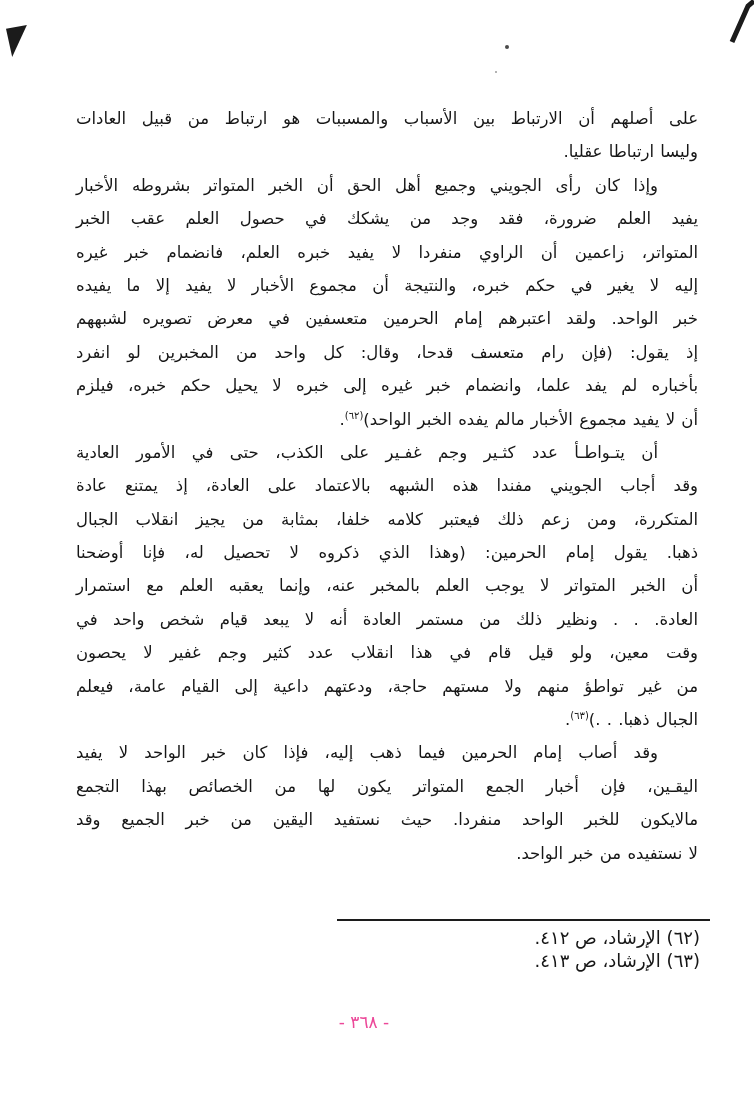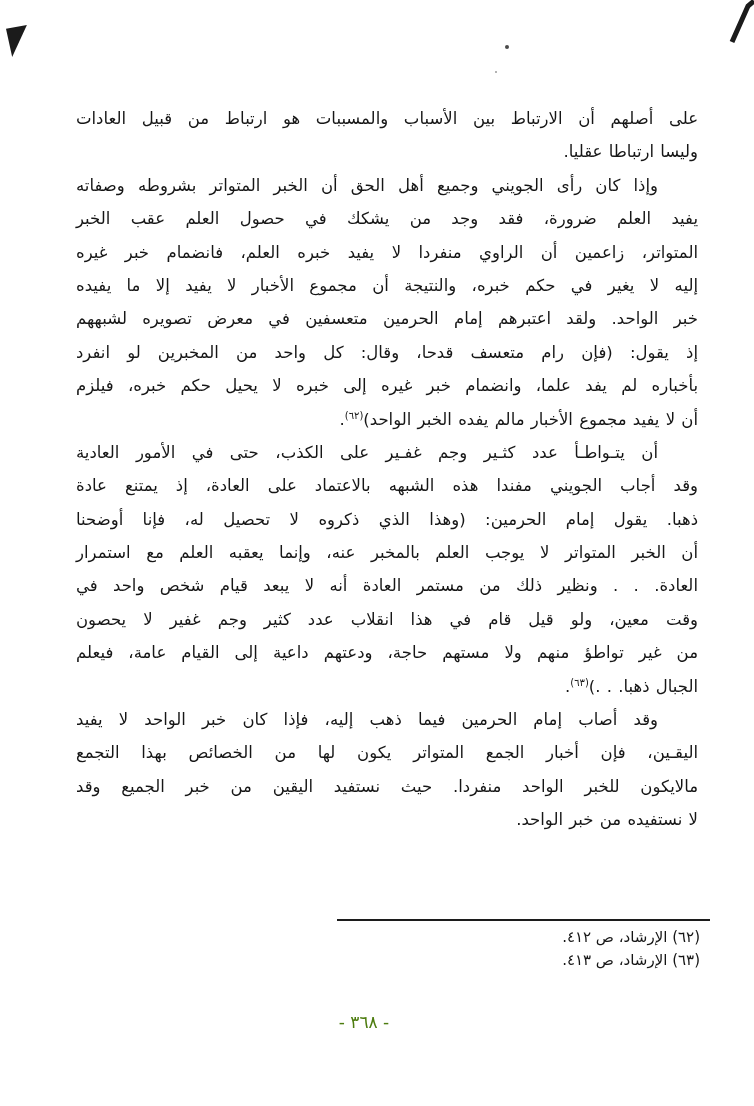--- a/index.html
+++ b/index.html
@@ -36,34 +36,34 @@
   
   .footnote-rule {
     position:absolute;
     top:919px; left:337px; width:373px; height:2px;
     background:#1c1c1c;
   }
   .footnotes {
     position:absolute;
     top:926px; right:54px; left:76px;
     direction:rtl;
-    font-size:15px;
+    font-size:18px;
     line-height:23px;
     text-align:right;
   }
 
   
   .page-number {
     position:absolute;
     top:1012px; left:0; right:26px;
     text-align:center;
     direction:rtl;
     font-size:17px;
     letter-spacing:2px;
-    color:#4d7c0f;
+    color:#ec4899;
   }
 
   
   .artifact { position:absolute; pointer-events:none; }
   .artifact-tl {
     top:25px; left:6px; width:22px; height:32px;
     background:#1b1b1b;
     clip-path:polygon(0% 12%, 95% 0%, 28% 100%);
   }
   .artifact-tr { top:0px; right:0px; }
@@ -84,32 +84,33 @@
   </div>
   <div class="artifact speck speck-1"></div>
   <div class="artifact speck speck-2"></div>
 
   <div class="body-text">
       <div class="para">
         <div class="line">على أصلهم أن الارتباط بين الأسباب والمسببات هو ارتباط من قبيل العادات</div>
         <div class="line last">وليسا ارتباطا عقليا.</div>
       </div>
       <div class="para indent">
-        <div class="line">وإذا كان رأى الجويني وجميع أهل الحق أن الخبر المتواتر بشروطه وصفاته</div>
+        <div class="line">وإذا كان رأى الجويني وجميع أهل الحق أن الخبر المتواتر بشروطه الأخبار</div>
         <div class="line">يفيد العلم ضرورة، فقد وجد من يشكك في حصول العلم عقب الخبر</div>
         <div class="line">المتواتر، زاعمين أن الراوي منفردا لا يفيد خبره العلم، فانضمام خبر غيره</div>
         <div class="line">إليه لا يغير في حكم خبره، والنتيجة أن مجموع الأخبار لا يفيد إلا ما يفيده</div>
         <div class="line">خبر الواحد. ولقد اعتبرهم إمام الحرمين متعسفين في معرض تصويره لشبههم</div>
         <div class="line">إذ يقول: (فإن رام متعسف قدحا، وقال: كل واحد من المخبرين لو انفرد</div>
         <div class="line">بأخباره لم يفد علما، وانضمام خبر غيره إلى خبره لا يحيل حكم خبره، فيلزم</div>
         <div class="line last">أن لا يفيد مجموع الأخبار مالم يفده الخبر الواحد)<sup>(٦٢)</sup>.</div>
       </div>
       <div class="para indent">
         <div class="line">أن يتـواطـأ عدد كثـير وجم غفـير على الكذب، حتى في الأمور العادية</div>
         <div class="line">وقد أجاب الجويني مفندا هذه الشبهه بالاعتماد على العادة، إذ يمتنع عادة</div>
+        <div class="line">المتكررة، ومن زعم ذلك فيعتبر كلامه خلفا، بمثابة من يجيز انقلاب الجبال</div>
         <div class="line">ذهبا. يقول إمام الحرمين: (وهذا الذي ذكروه لا تحصيل له، فإنا أوضحنا</div>
         <div class="line">أن الخبر المتواتر لا يوجب العلم بالمخبر عنه، وإنما يعقبه العلم مع استمرار</div>
         <div class="line">العادة. . . ونظير ذلك من مستمر العادة أنه لا يبعد قيام شخص واحد في</div>
         <div class="line">وقت معين، ولو قيل قام في هذا انقلاب عدد كثير وجم غفير لا يحصون</div>
         <div class="line">من غير تواطؤ منهم ولا مستهم حاجة، ودعتهم داعية إلى القيام عامة، فيعلم</div>
         <div class="line last">الجبال ذهبا. . .)<sup>(٦٣)</sup>.</div>
       </div>
       <div class="para indent">
         <div class="line">وقد أصاب إمام الحرمين فيما ذهب إليه، فإذا كان خبر الواحد لا يفيد</div>
         <div class="line">اليقـين، فإن أخبار الجمع المتواتر يكون لها من الخصائص بهذا التجمع</div>

